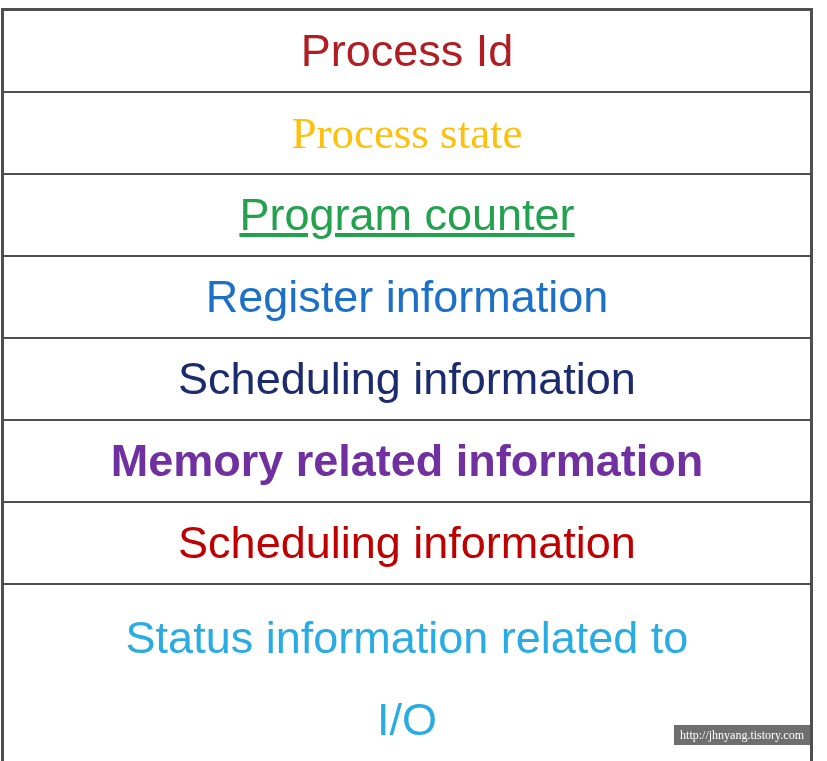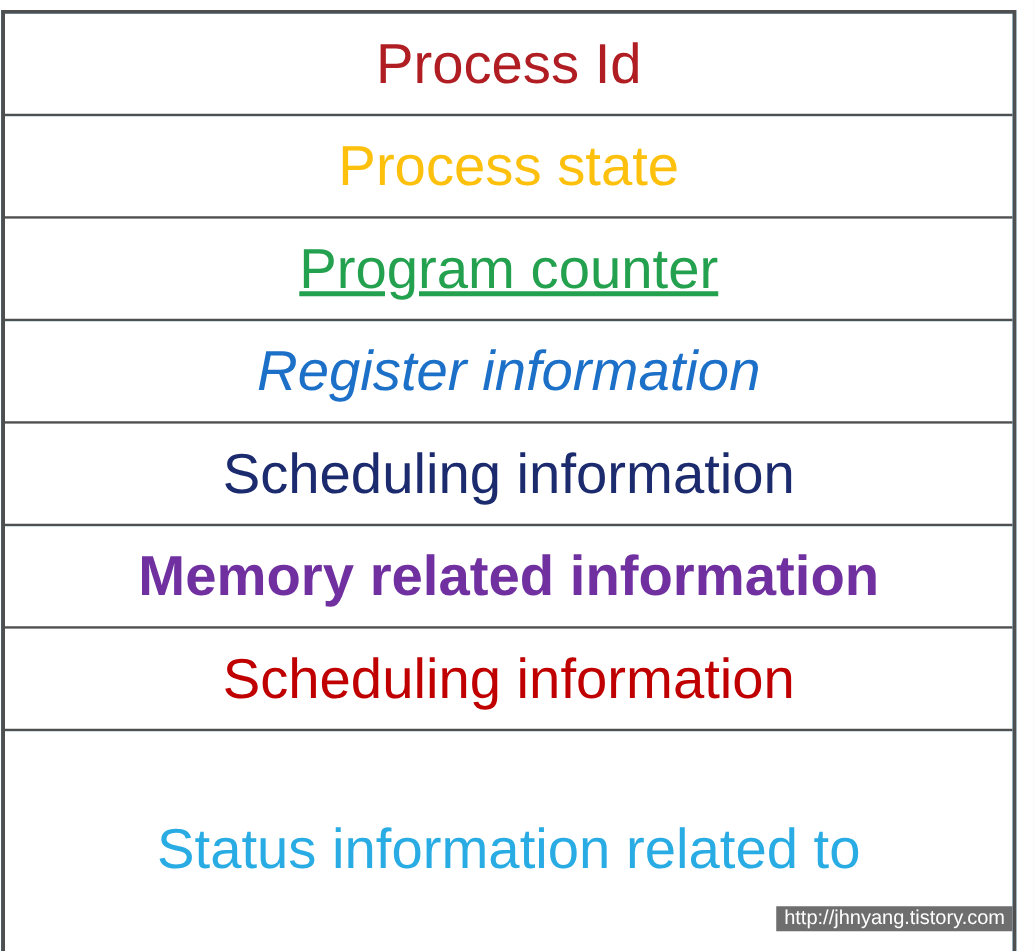--- a/index.html
+++ b/index.html
@@ -51,49 +51,49 @@
   }
   .row-line {
     display: block;
   }
   .watermark {
     position: absolute;
     right: 17px;
     bottom: 16px;
     background: #6e6e6e;
     color: #ffffff;
-    font-family: Liberation Sans, sans-serif;
-    font-size: 16px;
+    font-family: Liberation Serif, serif;
+    font-size: 12px;
     line-height: 14px;
     padding: 3px 6px 3px 6px;
     letter-spacing: 0px;
   }
 </style>
 </head>
 <body>
 
 <div class="stage">
   <div class="pcb-table" id="pcb-table">
       <div class="pcb-row">
         <span class="row-label" style="color: rgb(176, 30, 35);">
           <span class="row-line">Process Id</span>
         </span>
       </div>
       <div class="pcb-row">
-        <span class="row-label" style="color: rgb(253, 192, 13);">
+        <span class="row-label" style="color: rgb(253, 192, 13); font-family: Liberation Serif, serif;">
           <span class="row-line">Process state</span>
         </span>
       </div>
       <div class="pcb-row">
         <span class="row-label" style="color: rgb(35, 161, 78); text-decoration: underline;">
           <span class="row-line">Program counter</span>
         </span>
       </div>
       <div class="pcb-row">
-        <span class="row-label" style="color: rgb(28, 112, 200); font-style: italic;">
+        <span class="row-label" style="color: rgb(28, 112, 200);">
           <span class="row-line">Register information</span>
         </span>
       </div>
       <div class="pcb-row">
         <span class="row-label" style="color: rgb(28, 43, 110); text-align: center;">
           <span class="row-line">Scheduling information</span>
         </span>
       </div>
       <div class="pcb-row">
         <span class="row-label" style="color: rgb(112, 48, 160); font-weight: bold;">
@@ -101,17 +101,18 @@
         </span>
       </div>
       <div class="pcb-row">
         <span class="row-label" style="color: rgb(192, 0, 0);">
           <span class="row-line">Scheduling information</span>
         </span>
       </div>
       <div class="pcb-row">
         <span class="row-label" style="color: rgb(41, 172, 227);">
           <span class="row-line">Status information related to</span>
+          <span class="row-line">I/O</span>
         </span>
       </div>
     </div>
   <div class="watermark" style="background: rgb(110, 110, 110); color: rgb(255, 255, 255);">http://jhnyang.tistory.com</div>
 </div>
 
 </body></html>

